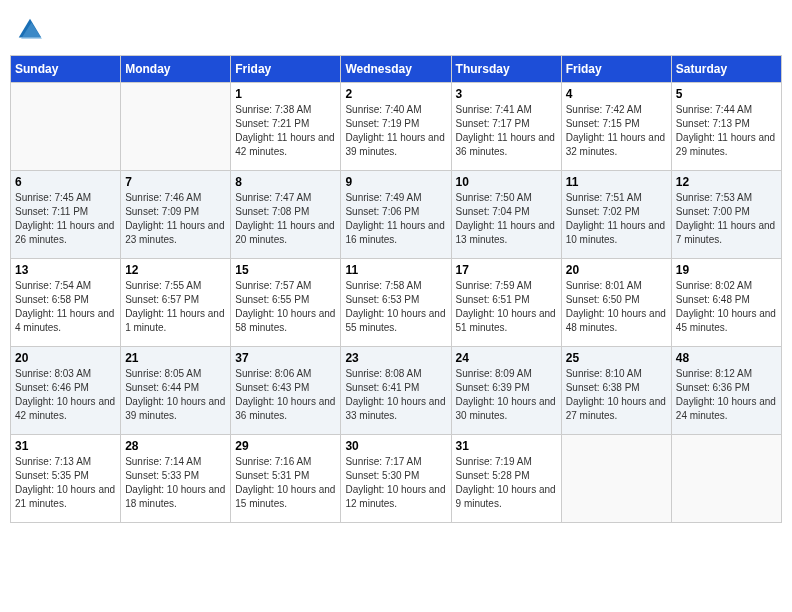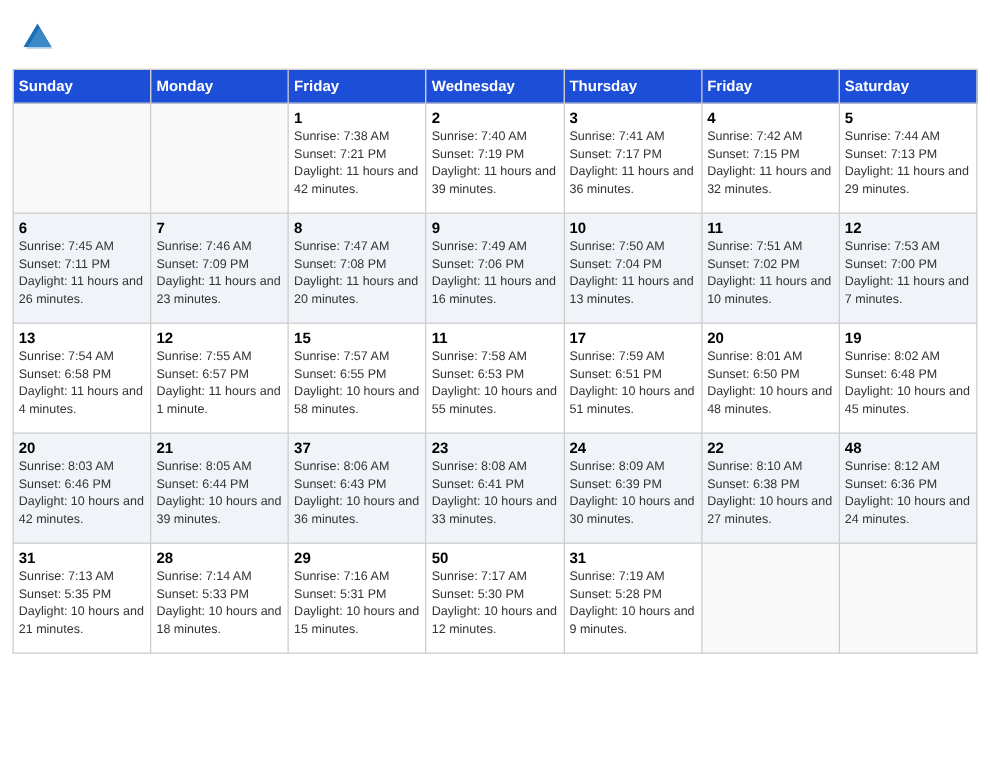--- a/index.html
+++ b/index.html
@@ -219,21 +219,21 @@
         </td>
         <td>
           <span class="day-num">23</span>
           <div class="day-info">Sunrise: 8:08 AM<br>Sunset: 6:41 PM<br>Daylight: 10 hours and 33 minutes.</div>
         </td>
         <td>
           <span class="day-num">24</span>
           <div class="day-info">Sunrise: 8:09 AM<br>Sunset: 6:39 PM<br>Daylight: 10 hours and 30 minutes.</div>
         </td>
         <td>
-          <span class="day-num">22</span>
+          <span class="day-num">25</span>
           <div class="day-info">Sunrise: 8:10 AM<br>Sunset: 6:38 PM<br>Daylight: 10 hours and 27 minutes.</div>
         </td>
         <td>
           <span class="day-num">48</span>
           <div class="day-info">Sunrise: 8:12 AM<br>Sunset: 6:36 PM<br>Daylight: 10 hours and 24 minutes.</div>
         </td>
       </tr>
       <tr>
         <td>
           <span class="day-num">31</span>
@@ -241,21 +241,21 @@
         </td>
         <td>
           <span class="day-num">28</span>
           <div class="day-info">Sunrise: 7:14 AM<br>Sunset: 5:33 PM<br>Daylight: 10 hours and 18 minutes.</div>
         </td>
         <td>
           <span class="day-num">29</span>
           <div class="day-info">Sunrise: 7:16 AM<br>Sunset: 5:31 PM<br>Daylight: 10 hours and 15 minutes.</div>
         </td>
         <td>
-          <span class="day-num">50</span>
+          <span class="day-num">30</span>
           <div class="day-info">Sunrise: 7:17 AM<br>Sunset: 5:30 PM<br>Daylight: 10 hours and 12 minutes.</div>
         </td>
         <td>
           <span class="day-num">31</span>
           <div class="day-info">Sunrise: 7:19 AM<br>Sunset: 5:28 PM<br>Daylight: 10 hours and 9 minutes.</div>
         </td>
         <td class="empty-cell"></td>
         <td class="empty-cell"></td>
       </tr>
     </tbody>

